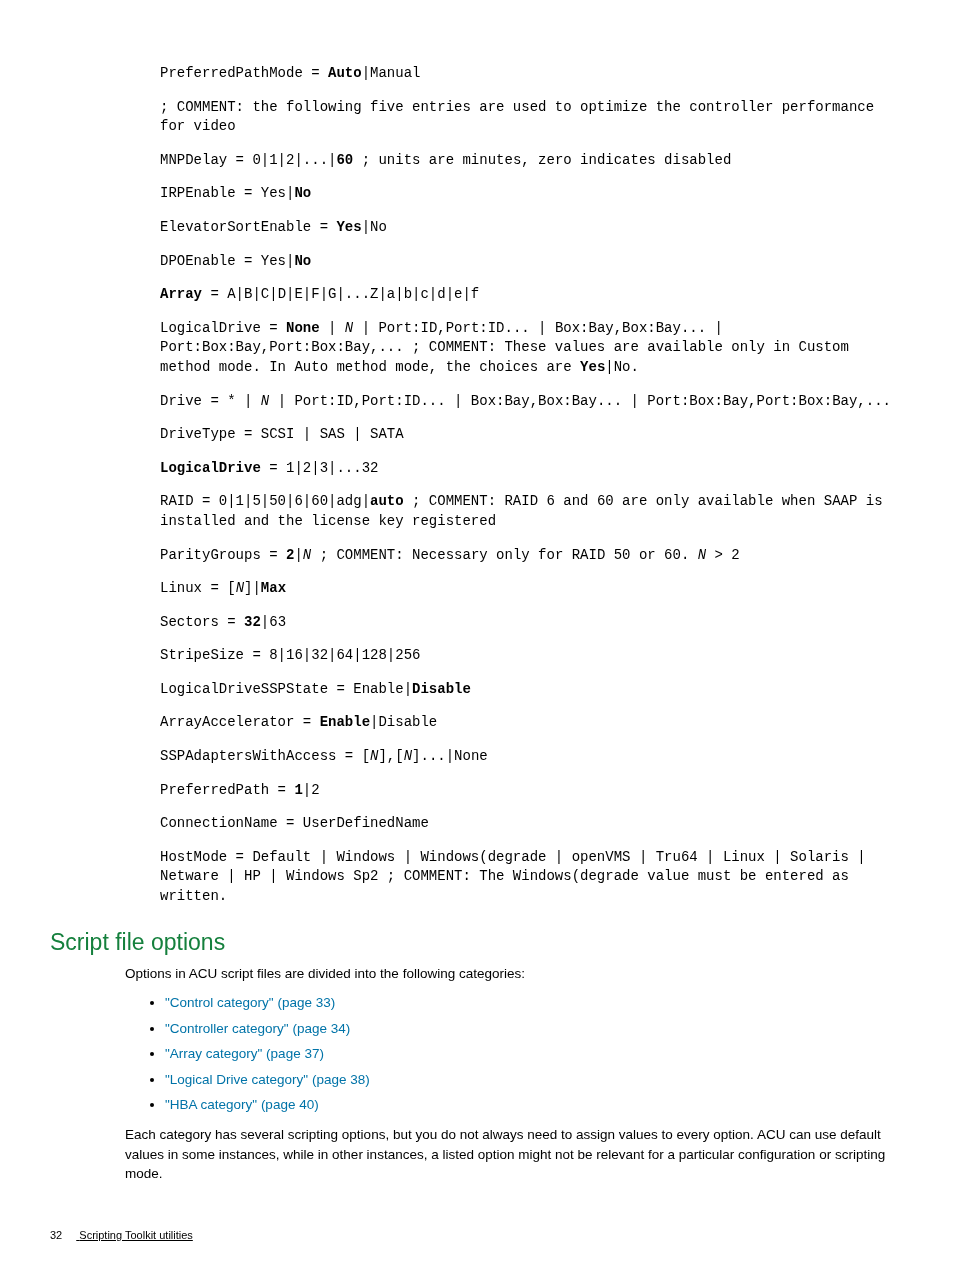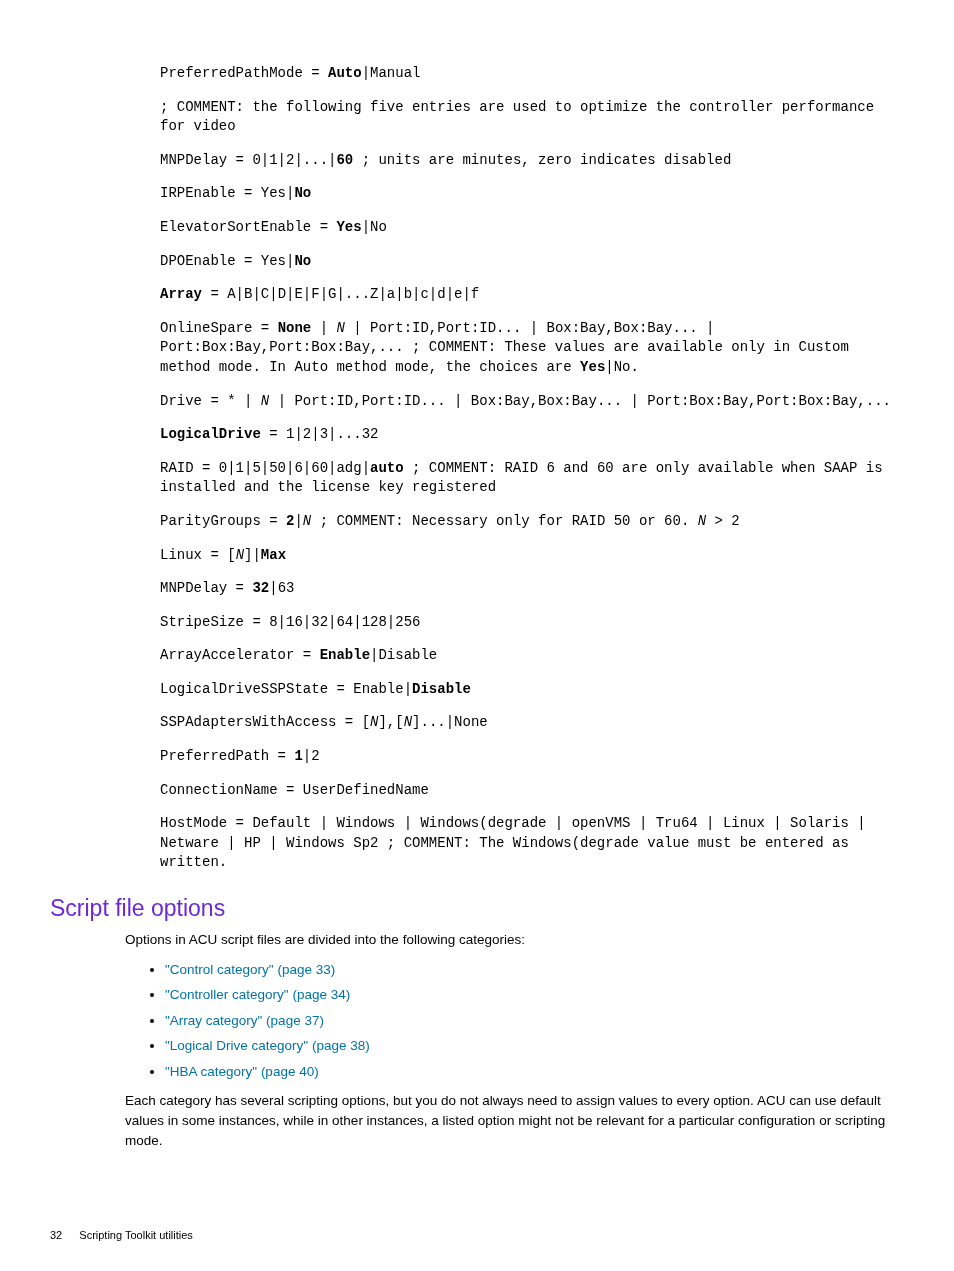--- a/index.html
+++ b/index.html
@@ -24,21 +24,21 @@
     line-height: 1.4;
   }
   .mono-block p {
     margin: 4px 0 14px 0;
   }
   .mono-block .b { font-weight: bold; }
   .mono-block .i { font-style: italic; }
   h2.section {
     font-family: Arial, Helvetica, sans-serif;
     font-weight: normal;
-    color: #6d28d9;
+    color: #15803d;
     font-size: 23px;
     margin: 22px 0 8px 0;
   }
   .body-text {
     margin-left: 75px;
     font-size: 13.5px;
     line-height: 1.45;
   }
   .body-text p { margin: 6px 0 10px 0; }
   ul.link-list {
@@ -52,46 +52,48 @@
   }
   ul.link-list li .lnk {
     color: #0073a8;
   }
   .footer {
     position: absolute;
     bottom: 30px;
     left: 50px;
     font-size: 11px;
     color: #000;
+    text-decoration: underline;
   }
   .footer .pg { display: inline-block; margin-right: 14px; }
 </style>
 </head>
 <body>
 
 <div class="page">
 
   <div class="mono-block">
     <p><span>PreferredPathMode = </span><span class="b">Auto</span><span>|Manual</span></p>
     <p>; COMMENT: the following five entries are used to optimize the controller performance for video</p>
     <p><span>MNPDelay = 0|1|2|...|</span><span class="b">60</span><span> ; units are minutes, zero indicates disabled</span></p>
     <p><span>IRPEnable = Yes|</span><span class="b">No</span></p>
     <p><span>ElevatorSortEnable = </span><span class="b">Yes</span><span>|No</span></p>
     <p><span>DPOEnable = Yes|</span><span class="b">No</span></p>
     <p><span class="b">Array</span><span> = A|B|C|D|E|F|G|...Z|a|b|c|d|e|f</span></p>
-    <p><span>OnlineSpare = </span><span class="b">None</span><span> | </span><span class="i">N</span><span> | Port:ID,Port:ID... | Box:Bay,Box:Bay... | Port:Box:Bay,Port:Box:Bay,... ; COMMENT: These values are available only in Custom method mode. In Auto method mode, the choices are </span><span class="b">Yes</span><span>|No.</span></p>
+    <p><span>LogicalDrive = </span><span class="b">None</span><span> | </span><span class="i">N</span><span> | Port:ID,Port:ID... | Box:Bay,Box:Bay... | Port:Box:Bay,Port:Box:Bay,... ; COMMENT: These values are available only in Custom method mode. In Auto method mode, the choices are </span><span class="b">Yes</span><span>|No.</span></p>
     <p><span>Drive = * | </span><span class="i">N</span><span> | Port:ID,Port:ID... | Box:Bay,Box:Bay... | Port:Box:Bay,Port:Box:Bay,...</span></p>
+    <p>DriveType = SCSI | SAS | SATA</p>
     <p><span class="b">LogicalDrive</span><span> = 1|2|3|...32</span></p>
     <p><span>RAID = 0|1|5|50|6|60|adg|</span><span class="b">auto</span><span> ; COMMENT: RAID 6 and 60 are only available when SAAP is installed and the license key registered</span></p>
     <p><span>ParityGroups = </span><span class="b">2</span><span>|</span><span class="i">N</span><span> ; COMMENT: Necessary only for RAID 50 or 60. </span><span class="i">N</span><span> &gt; 2</span></p>
     <p><span>Linux = [</span><span class="i">N</span><span>]|</span><span class="b">Max</span></p>
-    <p><span>MNPDelay = </span><span class="b">32</span><span>|63</span></p>
+    <p><span>Sectors = </span><span class="b">32</span><span>|63</span></p>
     <p>StripeSize = 8|16|32|64|128|256</p>
+    <p><span>LogicalDriveSSPState = Enable|</span><span class="b">Disable</span></p>
     <p><span>ArrayAccelerator = </span><span class="b">Enable</span><span>|Disable</span></p>
-    <p><span>LogicalDriveSSPState = Enable|</span><span class="b">Disable</span></p>
     <p><span>SSPAdaptersWithAccess = [</span><span class="i">N</span><span>],[</span><span class="i">N</span><span>]...|None</span></p>
     <p><span>PreferredPath = </span><span class="b">1</span><span>|2</span></p>
     <p>ConnectionName = UserDefinedName</p>
     <p>HostMode = Default | Windows | Windows(degrade | openVMS | Tru64 | Linux | Solaris | Netware | HP | Windows Sp2 ; COMMENT: The Windows(degrade value must be entered as written.</p>
   </div>
 
   <h2 class="section">Script file options</h2>
 
   <div class="body-text">
     <p>Options in ACU script files are divided into the following categories:</p>

